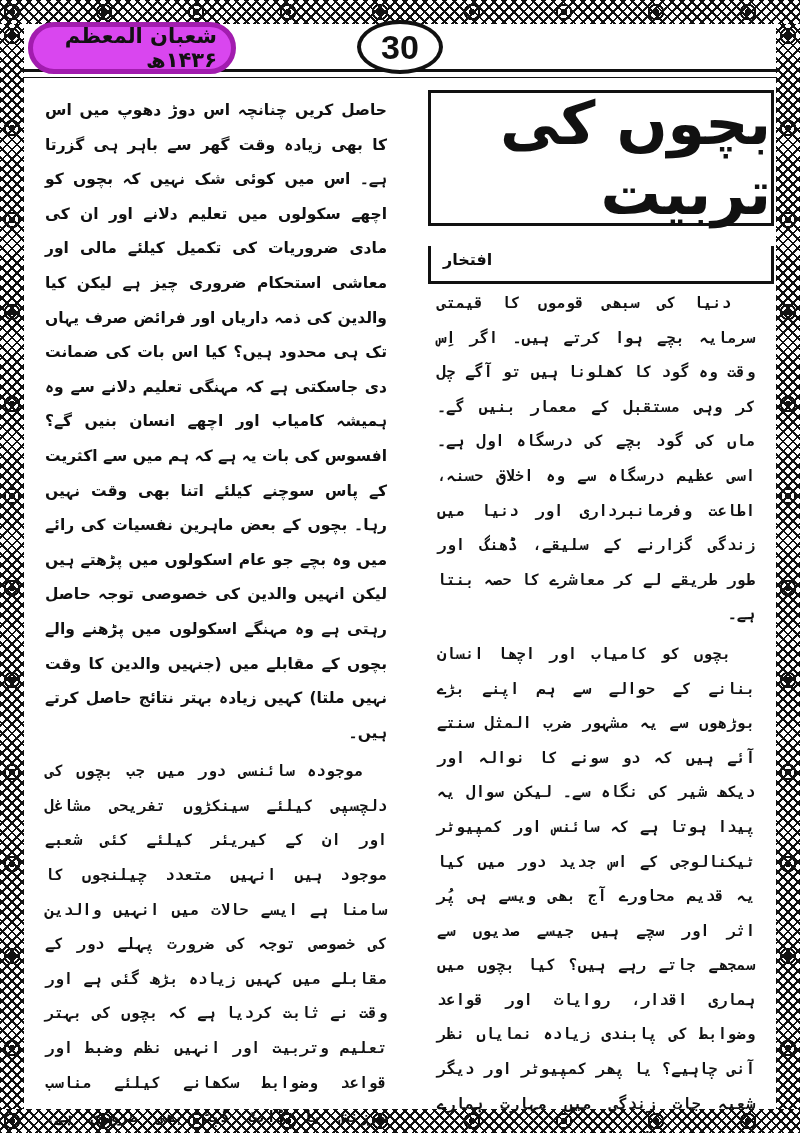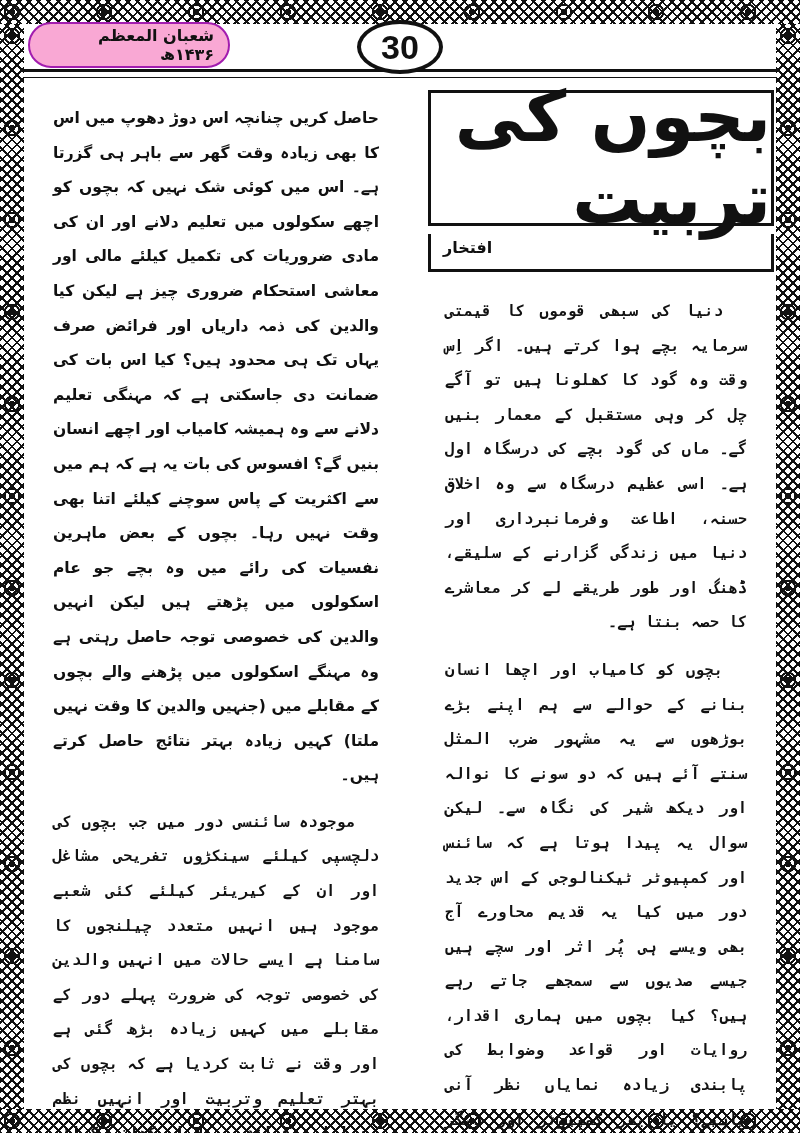--- a/index.html
+++ b/index.html
@@ -24,44 +24,44 @@
         repeating-linear-gradient(-45deg, #111 0 2px, transparent 2px 7px);
       background-size: 24px 92px, 24px 92px, auto, auto;
       background-color: #fff; }
     .border-left { left: 0; }
     .border-right { right: 0; }
 
     
     .header { position: absolute; top: 10px; left: 24px; right: 24px; height: 62px; }
     .header-rule { position: absolute; left: 0; right: 0; bottom: 0; border-top: 3px solid #111; }
     .header-rule2 { position: absolute; left: 0; right: 0; bottom: -6px; border-top: 1.5px solid #111; }
-    .pill { position: absolute; top: 12px; height: 42px; border: 2px solid #a21caf; border-radius: 26px;
-      background: #f9a8d4; display: flex; align-items: center; justify-content: center;
-      font-family: "DejaVu Sans", sans-serif; font-weight: bold; font-size: 16px; direction: rtl; padding: 0 14px; }
+    .pill { position: absolute; top: 12px; height: 42px; border: 5px solid #a21caf; border-radius: 26px;
+      background: #d946ef; display: flex; align-items: center; justify-content: center;
+      font-family: "DejaVu Sans", sans-serif; font-weight: bold; font-size: 21px; direction: rtl; padding: 0 14px; }
     .pill-right { right: 4px; width: 190px; }
     .pill-left { left: 4px; width: 170px; }
     .page-number { position: absolute; top: 10px; left: 50%; transform: translateX(-50%);
       width: 78px; height: 46px; border: 4px solid #111; border-radius: 50%; background: #fff;
       display: flex; align-items: center; justify-content: center;
       font-family: "Liberation Sans", sans-serif; font-weight: bold; font-size: 34px; }
 
     
     .title-box { position: absolute; top: 90px; left: 428px; width: 340px; height: 130px;
       border: 3px solid #111; display: flex; align-items: center; justify-content: center; background: #fff; }
-    .title-text { font-family: "DejaVu Sans", sans-serif; font-weight: bold; font-size: 70px; direction: rtl; letter-spacing: 1px; }
-    .author-box { position: absolute; top: 234px; left: 428px; width: 340px; height: 35px;
+    .title-text { font-family: "DejaVu Sans", sans-serif; font-weight: bold; font-size: 60px; direction: rtl; letter-spacing: 1px; }
+    .author-box { position: absolute; top: 246px; left: 428px; width: 340px; height: 35px;
       border-left: 3px solid #111; border-right: 3px solid #111; border-bottom: 3px solid #111; }
     .author-name { position: absolute; top: 4px; left: 12px; font-family: "DejaVu Sans", sans-serif; font-weight: bold; font-size: 16px; direction: rtl; }
 
     
     .column { position: absolute; direction: rtl; text-align: justify; text-align-last: right;
       font-family: "DejaVu Sans", sans-serif; font-size: 15.5px; line-height: 34.6px; font-weight: bold; color: #111; }
     .col-right { top: 282px; left: 432px; width: 328px; }
     .col-left { top: 88px; left: 40px; width: 352px; }
-    .column p { margin: 13px; }
+    .column p { margin: 5px; }
     .column p.indent { text-indent: 24px; font-family: Liberation Mono, monospace; }
   </style>
 </head>
 <body>
 
 <div class="border-top"></div>
 <div class="border-bottom"></div>
 <div class="border-left"></div>
 <div class="border-right"></div>
 

